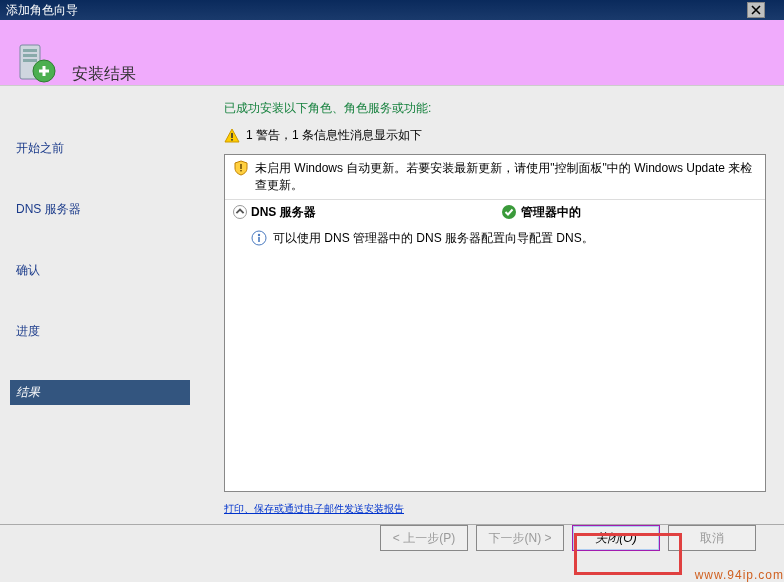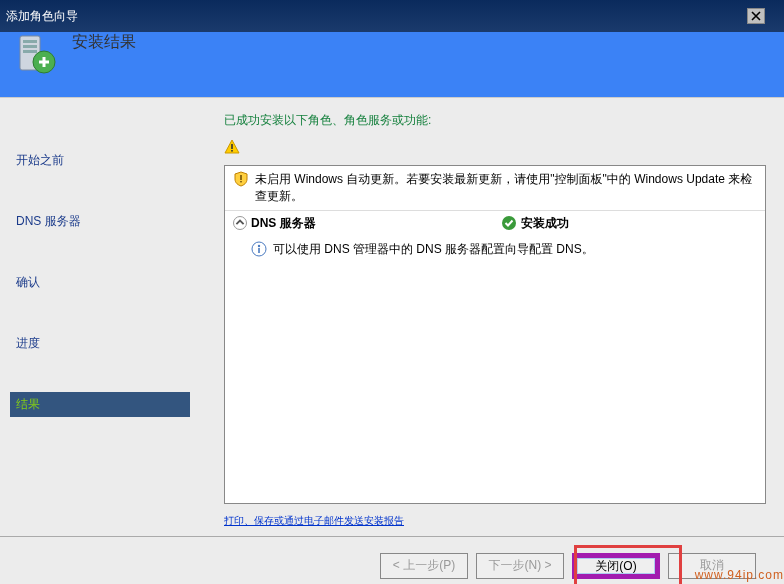--- a/index.html
+++ b/index.html
@@ -1,49 +1,49 @@
 <!DOCTYPE html>
 <html><head>
 <meta charset="utf-8">
 <style>
 * { margin: 0; padding: 0; box-sizing: border-box; font-family: "Microsoft YaHei", SimSun, Arial, sans-serif; }
 body { background: #fff; width: 784px; height: 584px; overflow: hidden; position: relative; }
 
-.titlebar { background: linear-gradient(#0a2a5c, #1a3a6c); color: #fff; height: 32px; display: flex; align-items: center; padding: 0 19px 0 6px; font-size: 12px; }
+.titlebar { background: linear-gradient(#0a2a5c, #1a3a6c); color: #fff; height: 20px; display: flex; align-items: center; padding: 0 19px 0 6px; font-size: 12px; }
 .titlebar .title { flex: 1; }
 .titlebar .close-btn { width: 18px; height: 16px; background: #c0c0c0; border: 1px solid #888; display: flex; align-items: center; justify-content: center; cursor: pointer; }
 .titlebar .close-btn svg { width: 10px; height: 10px; }
 
-.header { height: 66px; background: #3b82f6; border-bottom: 1px solid #ccc; display: flex; align-items: flex-start; padding-left: 14px; }
+.header { height: 66px; background: #f0abfc; border-bottom: 1px solid #ccc; display: flex; align-items: flex-end; padding-left: 14px; }
 .header-icon { width: 44px; height: 44px; margin-right: 14px; }
 .header-title { font-size: 16px; color: #333; }
 
 .body { display: flex; height: 438px; background: #ececec; }
 
 .sidebar { width: 190px; background: #ececec; padding: 14px 0 0 10px; }
 .sidebar-item { font-size: 12px; color: #1a3a8a; padding: 4px 6px; cursor: pointer; margin-top: 36px; }
-.sidebar-item.active { background: #33557f; color: #84cc16; }
+.sidebar-item.active { background: #33557f; color: #ffffff; font-style: italic; }
 
 .content { flex: 1; background: #ececec; padding: 14px 18px 8px 34px; display: flex; flex-direction: column; }
 .intro { font-size: 12px; color: #15803d; margin-bottom: 10px; }
 .warn-line { display: flex; align-items: center; gap: 6px; font-size: 12px; margin-bottom: 10px; }
 
 .result-box { background: #fff; border: 1px solid #888; flex: 1; overflow: auto; font-size: 12px; }
 .rb-row { display: flex; align-items: flex-start; padding: 5px 8px; gap: 6px; }
 .rb-header { display: flex; align-items: center; padding: 4px 8px; border-top: 1px solid #ddd; }
 .rb-header .expand { width: 14px; height: 14px; border: 1px solid #999; border-radius: 7px; display: flex; align-items: center; justify-content: center; margin-right: 4px; cursor: pointer; font-size: 10px; }
 .rb-header .name { font-weight: bold; width: 250px; }
 .rb-header .status { display: flex; align-items: center; gap: 4px; font-weight: bold; }
 
 .report-link { color: #0033cc; text-decoration: underline; font-size: 10px; margin-top: 10px; cursor: pointer; display: inline-block; }
 
-.footer { height: 58px; border-top: 1px solid #aaa; background: #ececec; display: flex; align-items: center; justify-content: flex-end; padding-right: 28px; gap: 8px; position: relative; }
+.footer { height: 58px; border-top: 1px solid #aaa; background: #ececec; display: flex; justify-content: flex-end; padding-right: 28px; gap: 8px; position: relative; }
 .btn { min-width: 88px; height: 26px; font-size: 12px; border: 1px solid #888; background: #efefef; cursor: pointer; padding: 0 10px; }
 .btn:disabled { color: #999; cursor: default; }
-.btn.primary { border: 5px solid #a21caf; box-shadow: inset 0 0 0 1px #aecdf0; }
+.btn.primary { border: 1px solid #a21caf; box-shadow: inset 0 0 0 1px #aecdf0; font-style: italic; }
 .highlight-box { position: absolute; border: 3px solid #e04040; pointer-events: none; }
 
 .watermark { position: absolute; bottom: 2px; right: 0; font-size: 12px; color: #d06020; letter-spacing: 1px; }
 
 
 .ico { width: 16px; height: 16px; flex-shrink: 0; }
 .ico svg { width: 100%; height: 100%; display: block; }
 </style>
 </head>
 <body>
@@ -83,20 +83,21 @@
   <div class="content">
     <div class="intro">已成功安装以下角色、角色服务或功能:</div>
     <div class="warn-line">
       <span class="ico">
         <svg viewBox="0 0 16 16">
             <path d="M8 1 L15 14 H1 Z" fill="#ffcc00" stroke="#cc9900"></path>
             <rect x="7.2" y="5" width="1.6" height="5" fill="#333"></rect>
             <rect x="7.2" y="11" width="1.6" height="1.6" fill="#333"></rect>
           </svg>
       </span>
+      <span>1 警告，1 条信息性消息显示如下</span>
     </div>
 
     <div class="result-box">
       <div class="rb-row">
         <span class="ico">
           <svg viewBox="0 0 16 16">
               <path d="M8 1 L14 3 V8 C14 12 11 14 8 15 C5 14 2 12 2 8 V3 Z" fill="#ffd040" stroke="#c08000"></path>
               <rect x="7.3" y="4" width="1.4" height="5" fill="#604000"></rect>
               <rect x="7.3" y="10" width="1.4" height="1.4" fill="#604000"></rect>
             </svg>
@@ -111,21 +112,21 @@
             </svg>
         </span>
         <span class="name">DNS 服务器</span>
         <span class="status">
           <span class="ico">
             <svg viewBox="0 0 16 16">
                 <circle cx="8" cy="8" r="7" fill="#3a9a3a"></circle>
                 <path d="M4.5 8 L7 10.5 L11.5 5.5" stroke="#fff" stroke-width="2" fill="none"></path>
               </svg>
           </span>
-          <span>安装成功</span>
+          <span>管理器中的</span>
         </span>
       </div>
 
       <div class="rb-row" style="padding-left:26px">
         <span class="ico">
           <svg viewBox="0 0 16 16">
               <circle cx="8" cy="8" r="7" fill="#fff" stroke="#4a7ac0"></circle>
               <circle cx="8" cy="5" r="1.2" fill="#4a7ac0"></circle>
               <rect x="7.2" y="7" width="1.6" height="5" fill="#4a7ac0"></rect>
             </svg>

